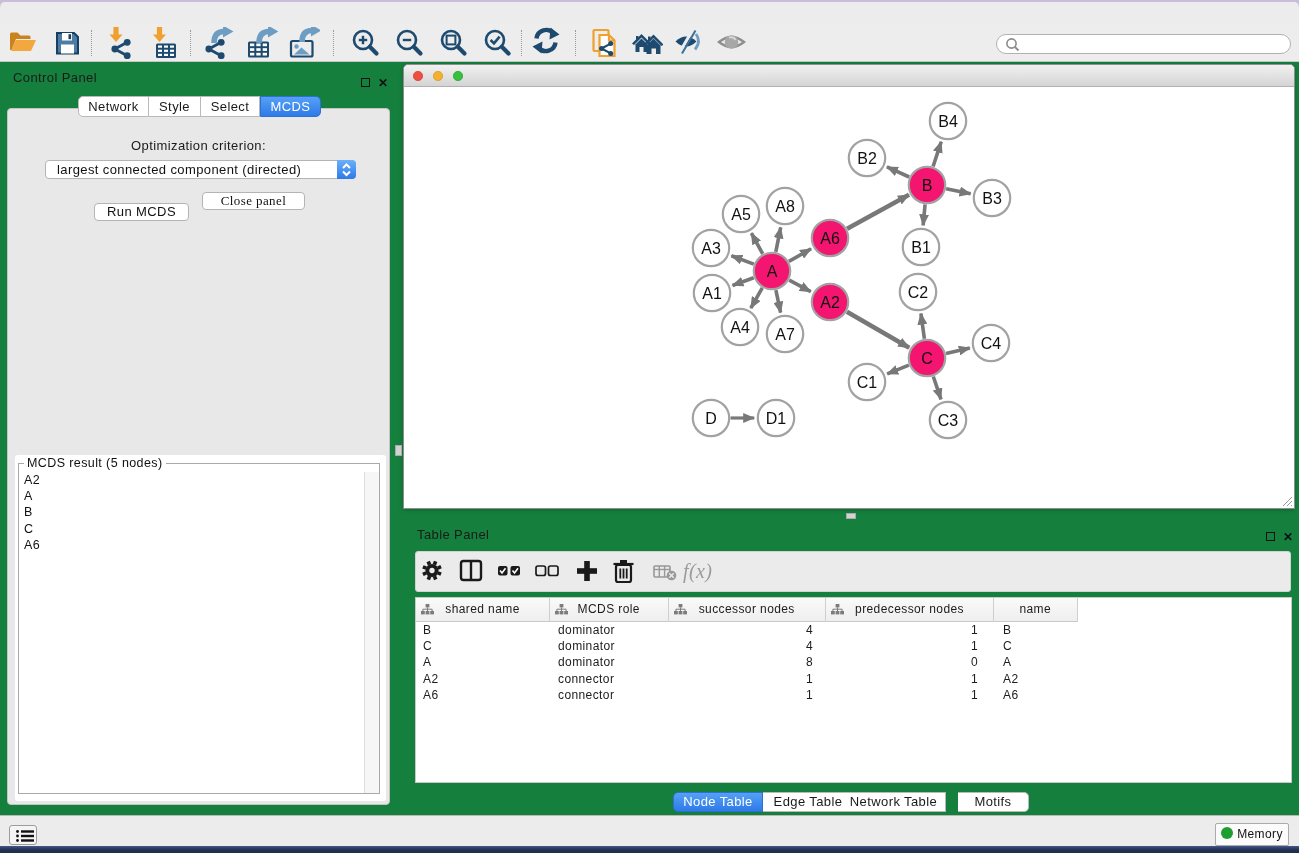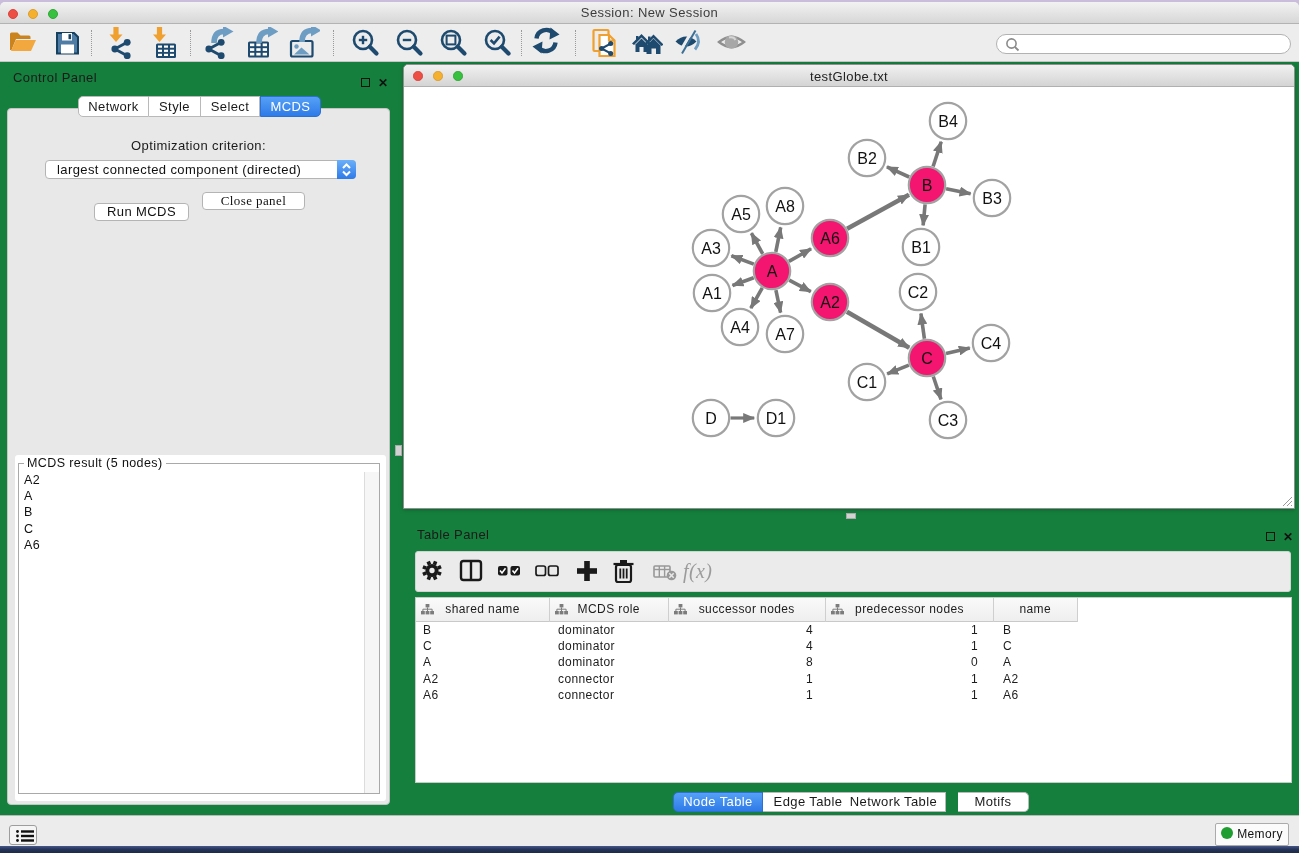--- a/index.html
+++ b/index.html
@@ -67,26 +67,20 @@
 #membtn { position:absolute; right:10px; top:7px; width:74px; height:23px; border:1px solid #ababab; border-radius:2px; background:#fbfbfb; font-size:12px; color:#111; line-height:21px; text-align:center; }
 #memdot { display:inline-block; width:12px; height:12px; border-radius:50%; background:#1e9e30; margin-right:4px; vertical-align:-1px; }
 .handle { position:absolute; background:#d2d2d2; border:1px solid #aaa; }
 #graph text { letter-spacing:0; }
 </style>
 </head>
 <body>
 <div id="deskTop"></div>
 <div id="deskBottom"></div>
 <div id="app">
-  <div id="titlebar">
-    <div class="tl t1"></div>
-      <div class="tl t2"></div>
-      <div class="tl t3"></div>
-    <div id="tbTitle">Session: New Session</div>
-  </div>
   <div id="toolbar">
     <div class="sep" style="left:91px;"></div>
       <div class="sep" style="left:190px;"></div>
       <div class="sep" style="left:333px;"></div>
       <div class="sep" style="left:521px;"></div>
       <div class="sep" style="left:575px;"></div>
       <svg class="ticon" style="left:6px; top:3px;" width="32" height="32" viewBox="0 0 32 32">
         <path d="M4,23 L4,7 Q4,5.5 5.5,5.5 L11.5,5.5 L14.5,8.5 L23,8.5 Q24.5,8.5 24.5,10 L24.5,12 L10,12 L5.5,23 Z" fill="#cb841d"></path>
         <path d="M5,24 L9.8,13 L30,13 L25,24 Z" fill="#f3a73f"></path>
       </svg>
@@ -249,21 +243,20 @@
           <div id="mcdsScroll"></div>
         </div>
       </div>
     </div>
     <div id="right">
       <div id="iwin">
         <div id="iwinTitle">
           <div class="tl t1"></div>
             <div class="tl t2"></div>
             <div class="tl t3"></div>
-          <div id="iwinText">testGlobe.txt</div>
         </div>
         <svg id="grip" width="12" height="12" style="position:absolute; right:1px; bottom:1px;" viewBox="0 0 12 12">
             <path d="M11,2 L2,11 M11,6 L6,11 M11,10 L10,11" stroke="#9a9a9a" stroke-width="1"></path>
           </svg>
         <svg id="graph" width="890" height="421" font-family="Liberation Sans, sans-serif">
           <defs>
             <marker id="arw" markerUnits="userSpaceOnUse" markerWidth="12" markerHeight="10" refX="11" refY="5" orient="auto">
               <path d="M0,0 L12,5 L0,10 z" fill="#787878"></path>
             </marker>
           </defs>

